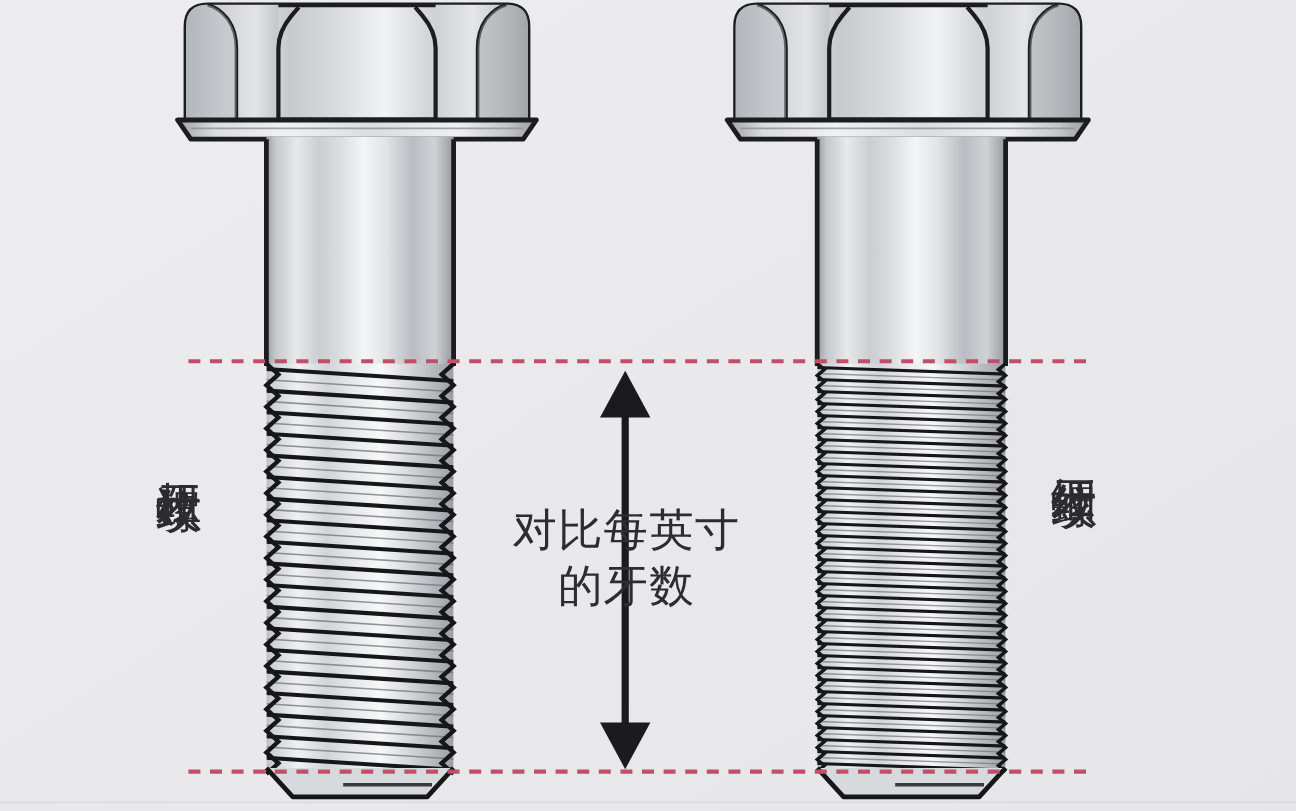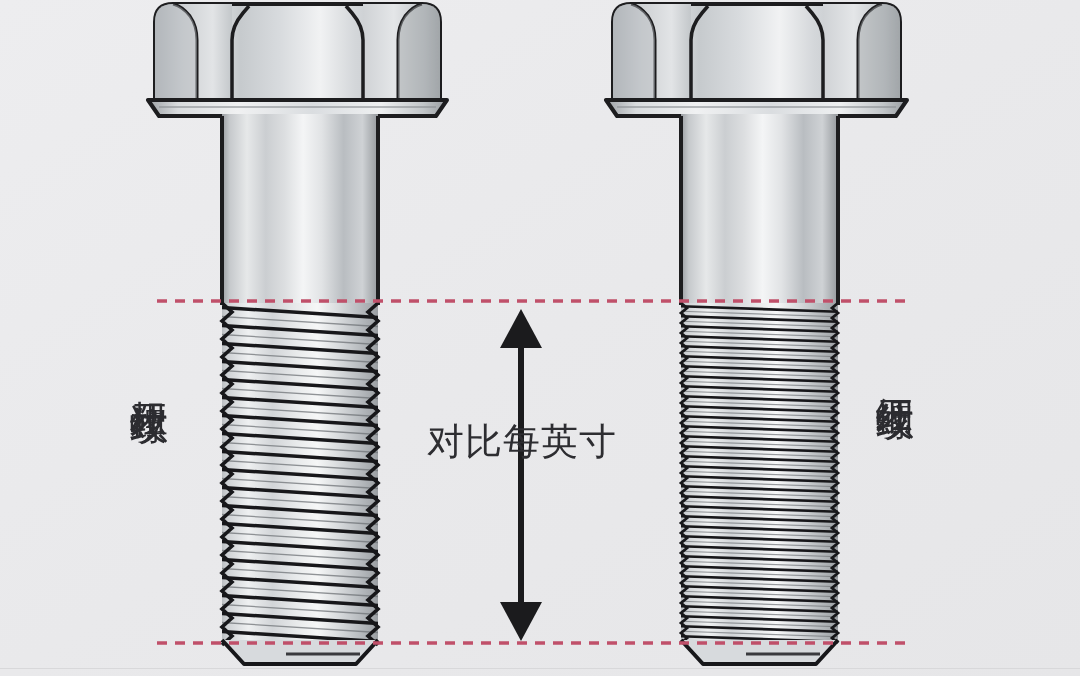--- a/index.html
+++ b/index.html
@@ -377,16 +377,17 @@
       <polygon points="521,641 500,602 542,602" fill="#1b1b1d"></polygon>
     </g>
   </svg>
 
   <div class="cjk-label" id="label-coarse">粗牙螺纹</div>
 
   <div class="cjk-label" id="label-fine">细牙螺纹</div>
 
   <div id="center-caption">
     <span class="ln">对比每英寸</span>
+    <span class="ln">的牙数</span>
   </div>
 
   <div id="bottom-rule"></div>
 </div>
 
 </body></html>

